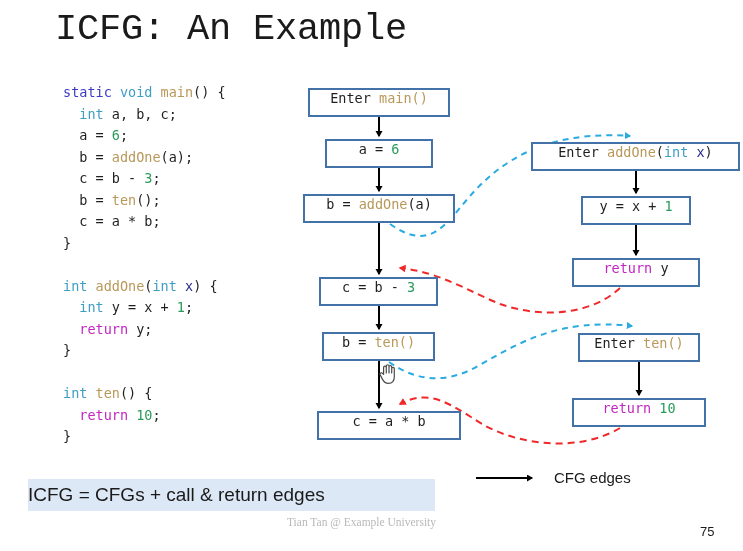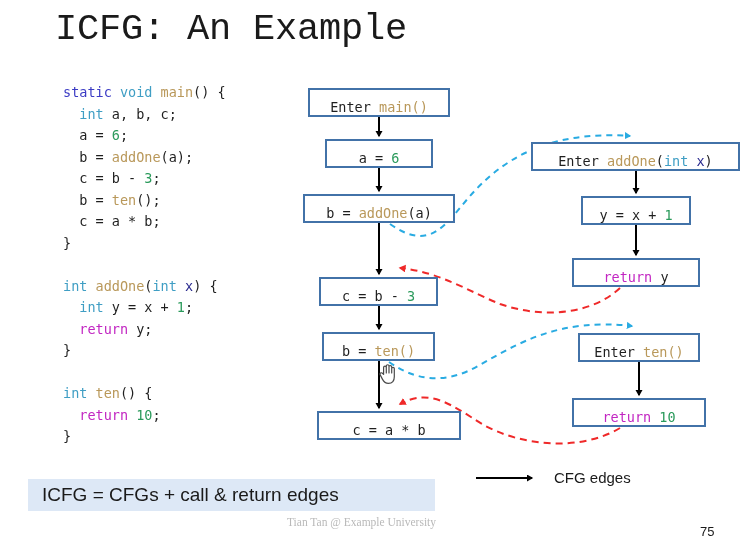--- a/index.html
+++ b/index.html
@@ -35,39 +35,39 @@
   .pl  {color:#1f1f1f;}   
 
   
   .node{
     position:absolute;
     box-sizing:border-box;
     border:2px solid #4272a8;
     background:#ffffff;
     font-family:"DejaVu Sans Mono","Liberation Mono",monospace;
     font-size:13.5px;
-    display:flex;align-items:flex-end;justify-content:center;
+    display:flex;align-items:flex-start;justify-content:center;
     white-space:pre;
     color:#1f1f1f;
     z-index:3;
   }
 
   
   #edges{position:absolute;left:0;top:0;width:743px;height:551px;z-index:2;}
 
   
   #cursor{position:absolute;left:378px;top:362px;z-index:6;}
 
   
   #banner{
     position:absolute;left:28px;top:479px;
     width:407px;height:32px;
     background:#dde8f6;
     display:flex;align-items:center;
-    padding-left:14px;box-sizing:border-box;
+    box-sizing:border-box;
     font-size:19px;color:#1a1a1a;white-space:nowrap;
   }
 
   
   #footer{
     position:absolute;left:287px;top:516px;
     font-family:"Liberation Serif", serif;
     font-size:11.5px;color:#b9b9b9;white-space:nowrap;
   }
 

